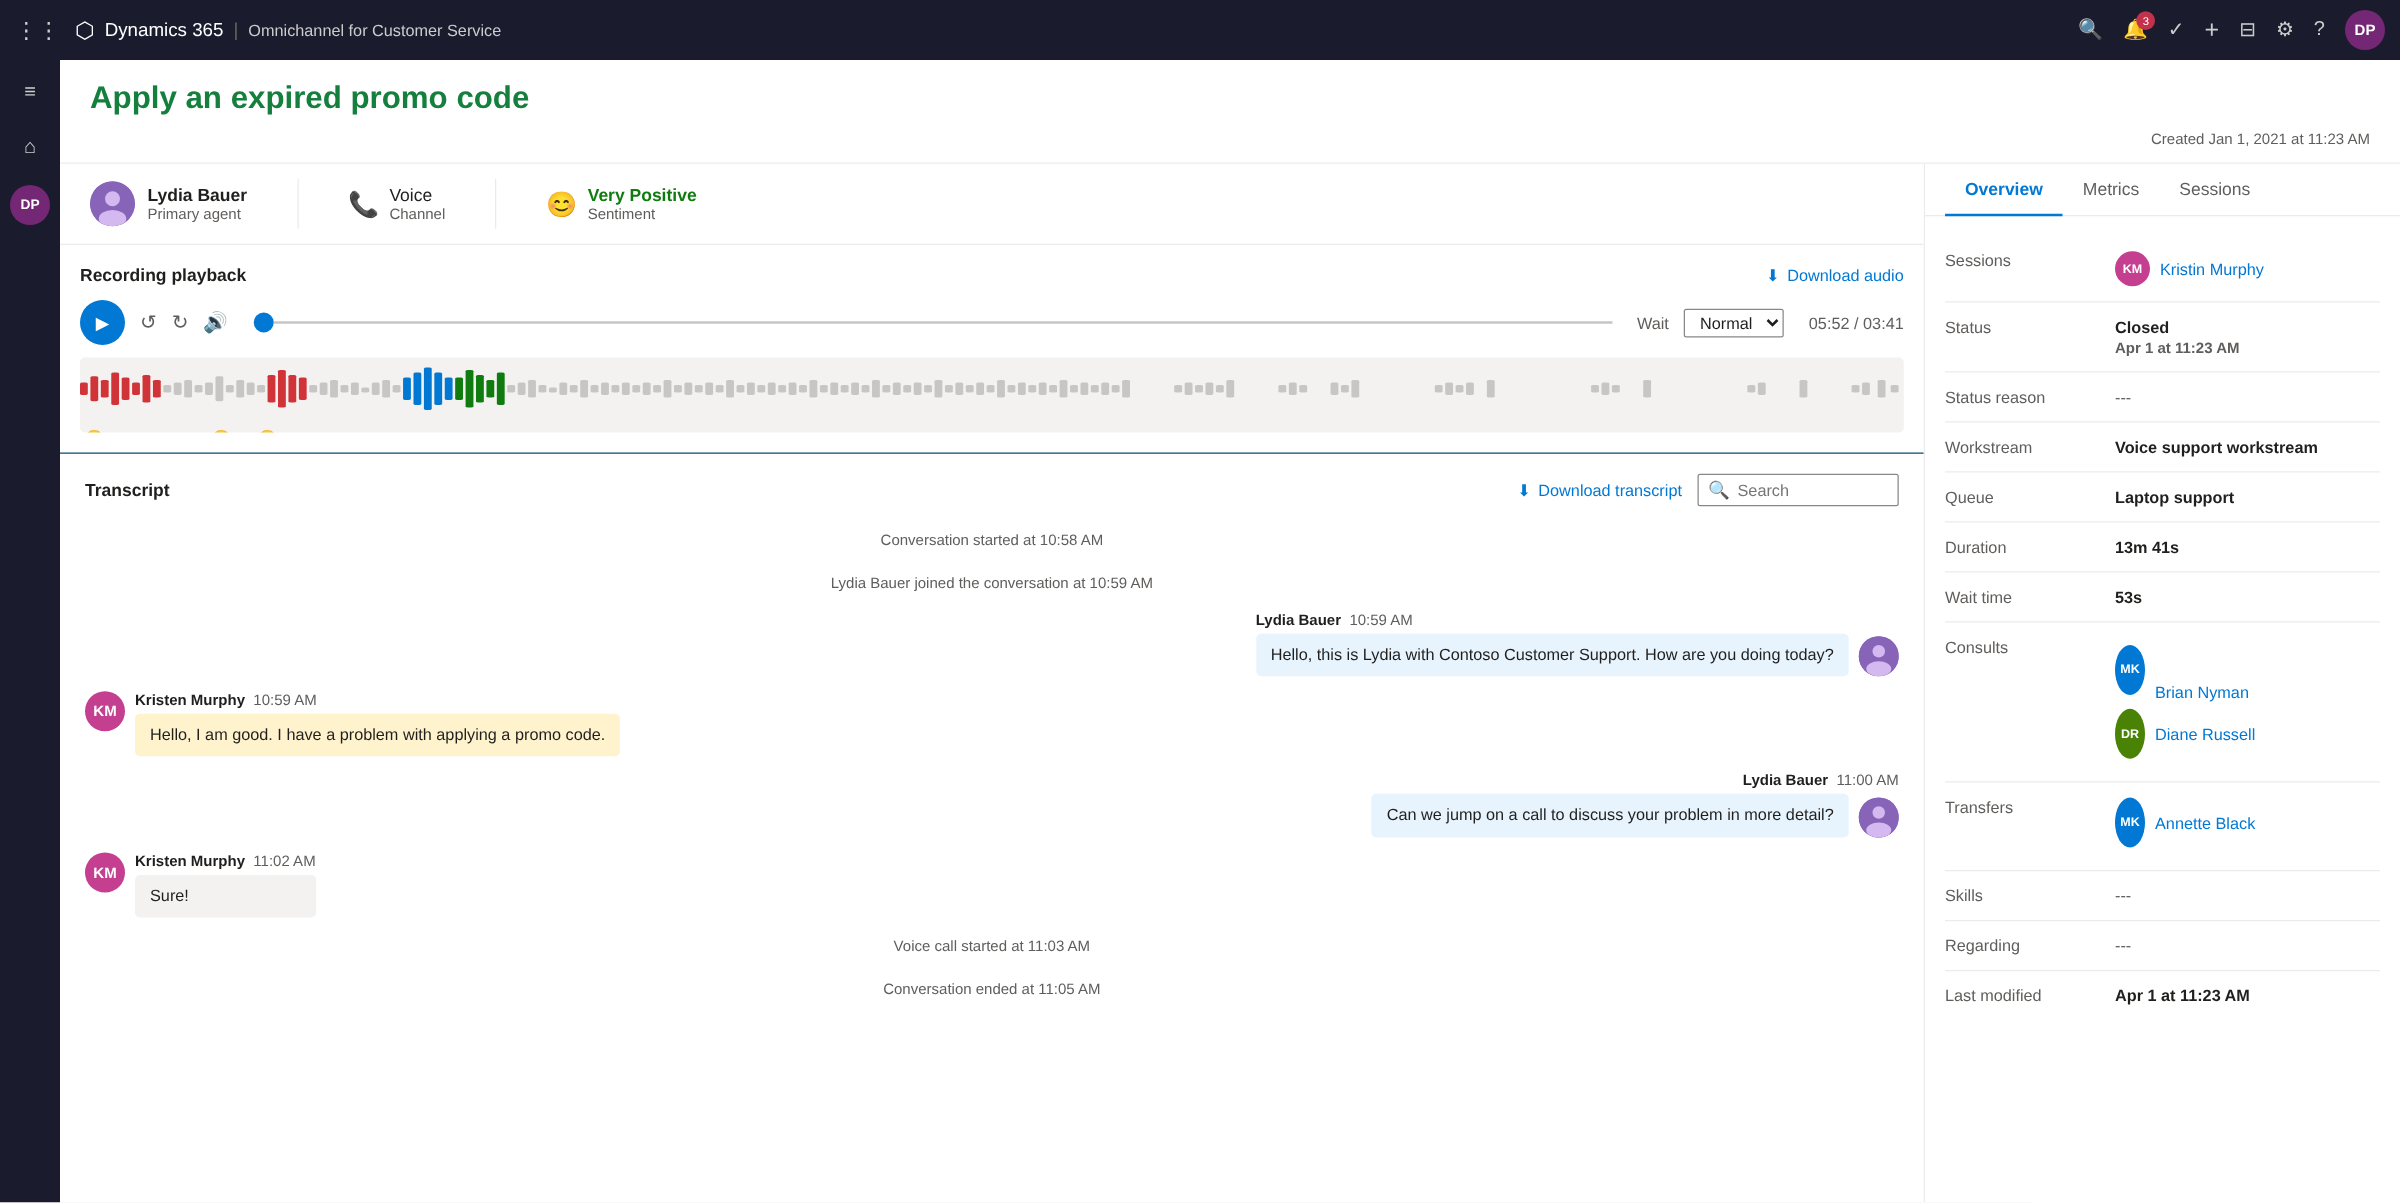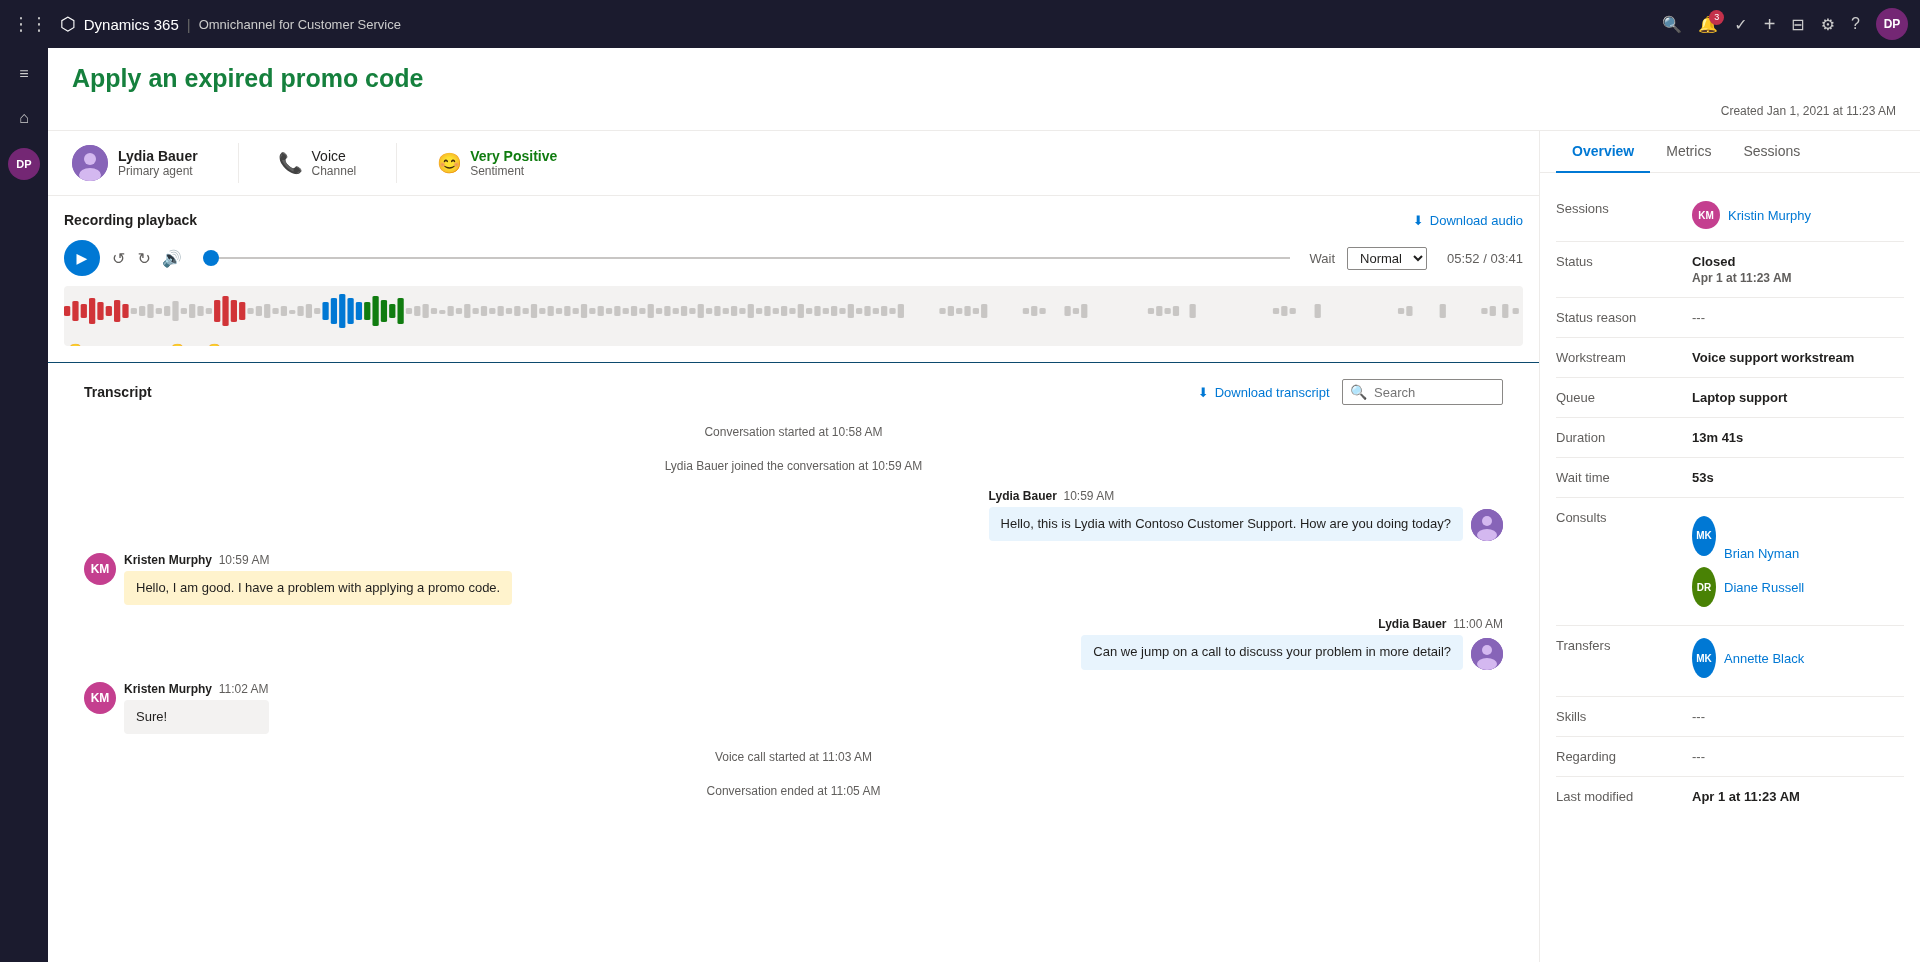--- a/index.html
+++ b/index.html
@@ -244,21 +244,21 @@
       height: 60px;
       background: #f3f2f1;
       border-radius: 4px;
       overflow: hidden;
     }
 
     
     .transcript-section {
       flex: 1;
       overflow-y: auto;
-      padding: 16px 36px;
+      padding: 16px 20px;
     }
     .transcript-header {
       display: flex;
       align-items: center;
       justify-content: space-between;
       margin-bottom: 16px;
     }
     .transcript-title { font-weight: 600; font-size: 14px; }
     .transcript-actions {
       display: flex;

